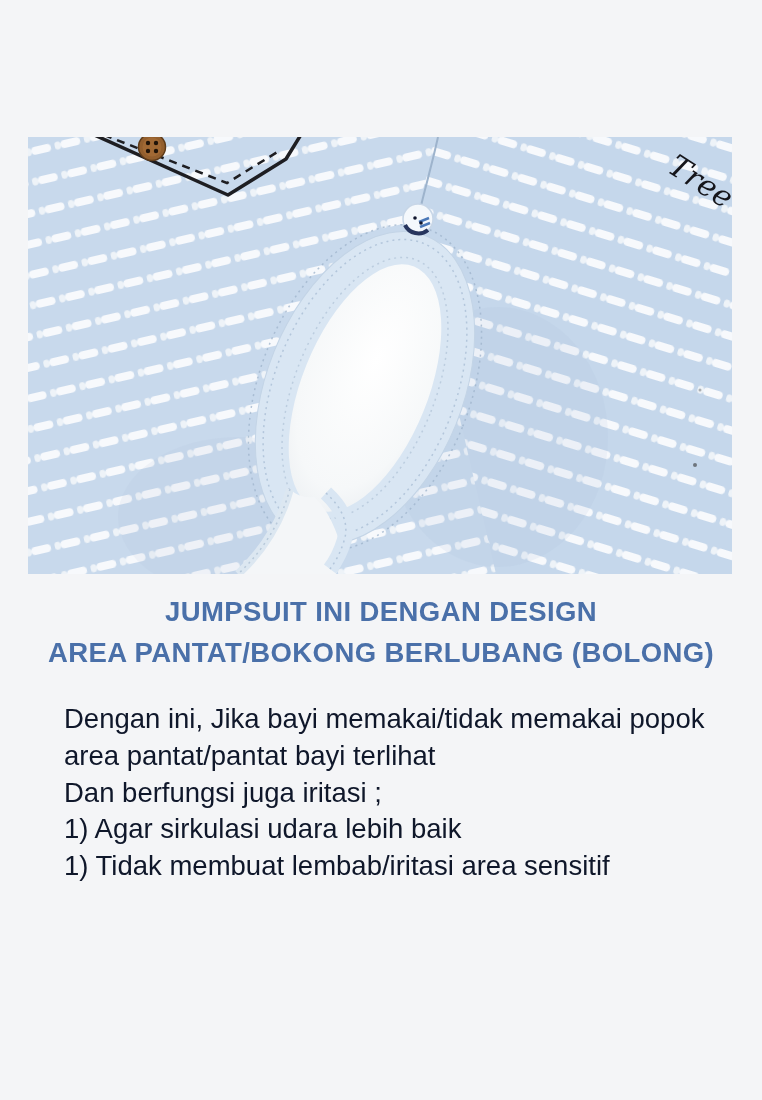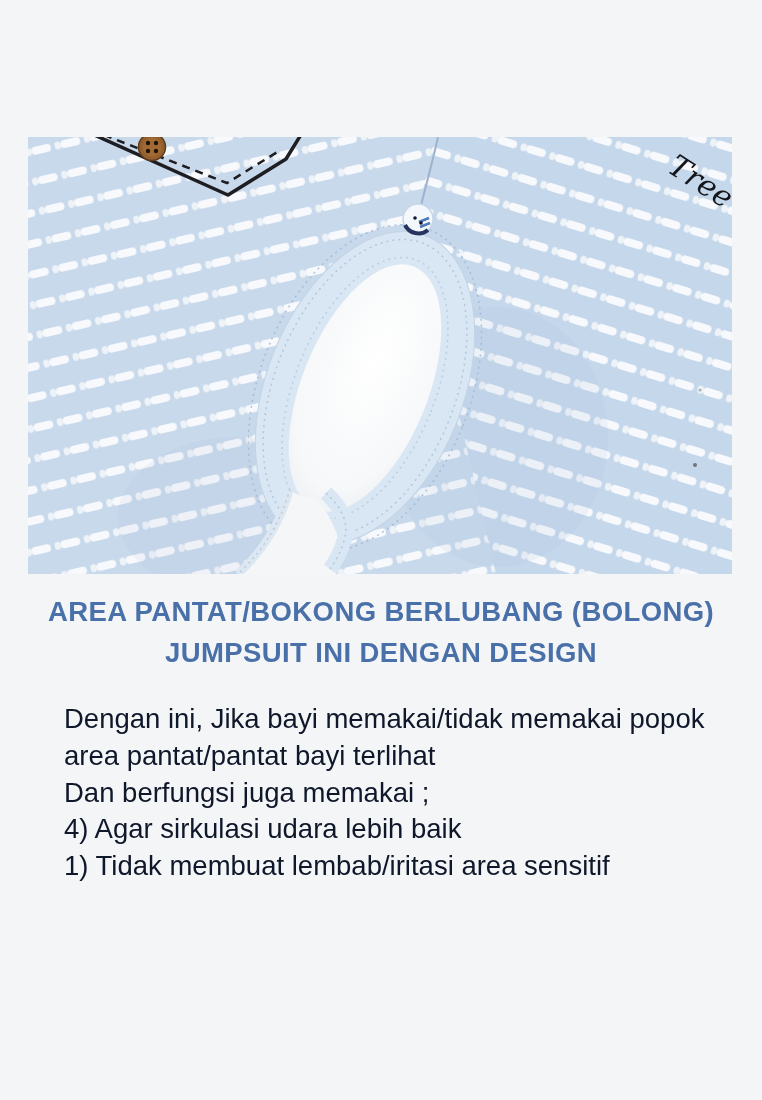--- a/index.html
+++ b/index.html
@@ -101,25 +101,25 @@
         <circle cx="-3" cy="-1" r="1.8" fill="#10162e"></circle>
         <circle cx="3" cy="4" r="1.8" fill="#10162e"></circle>
       </g>
 
       <circle cx="667" cy="328" r="2" fill="#333" opacity="0.6"></circle>
       <circle cx="672" cy="253" r="1.5" fill="#333" opacity="0.35"></circle>
     </svg>
   </div>
 
   <div class="heading" style="color: rgb(74, 112, 169);">
+    <div>JUMPSUIT INI DENGAN DESIGN</div>
     <div>AREA PANTAT/BOKONG BERLUBANG (BOLONG)</div>
-    <div>JUMPSUIT INI DENGAN DESIGN</div>
   </div>
 
   <div class="desc" style="color: #0f172a;">
     <div>Dengan ini, Jika bayi memakai/tidak memakai popok</div>
     <div>area pantat/pantat bayi terlihat</div>
-    <div>Dan berfungsi juga memakai ;</div>
-    <div>4) Agar sirkulasi udara lebih baik</div>
+    <div>Dan berfungsi juga iritasi ;</div>
+    <div>1) Agar sirkulasi udara lebih baik</div>
     <div>1) Tidak membuat lembab/iritasi area sensitif</div>
   </div>
 
 </div>
 
 </body></html>

